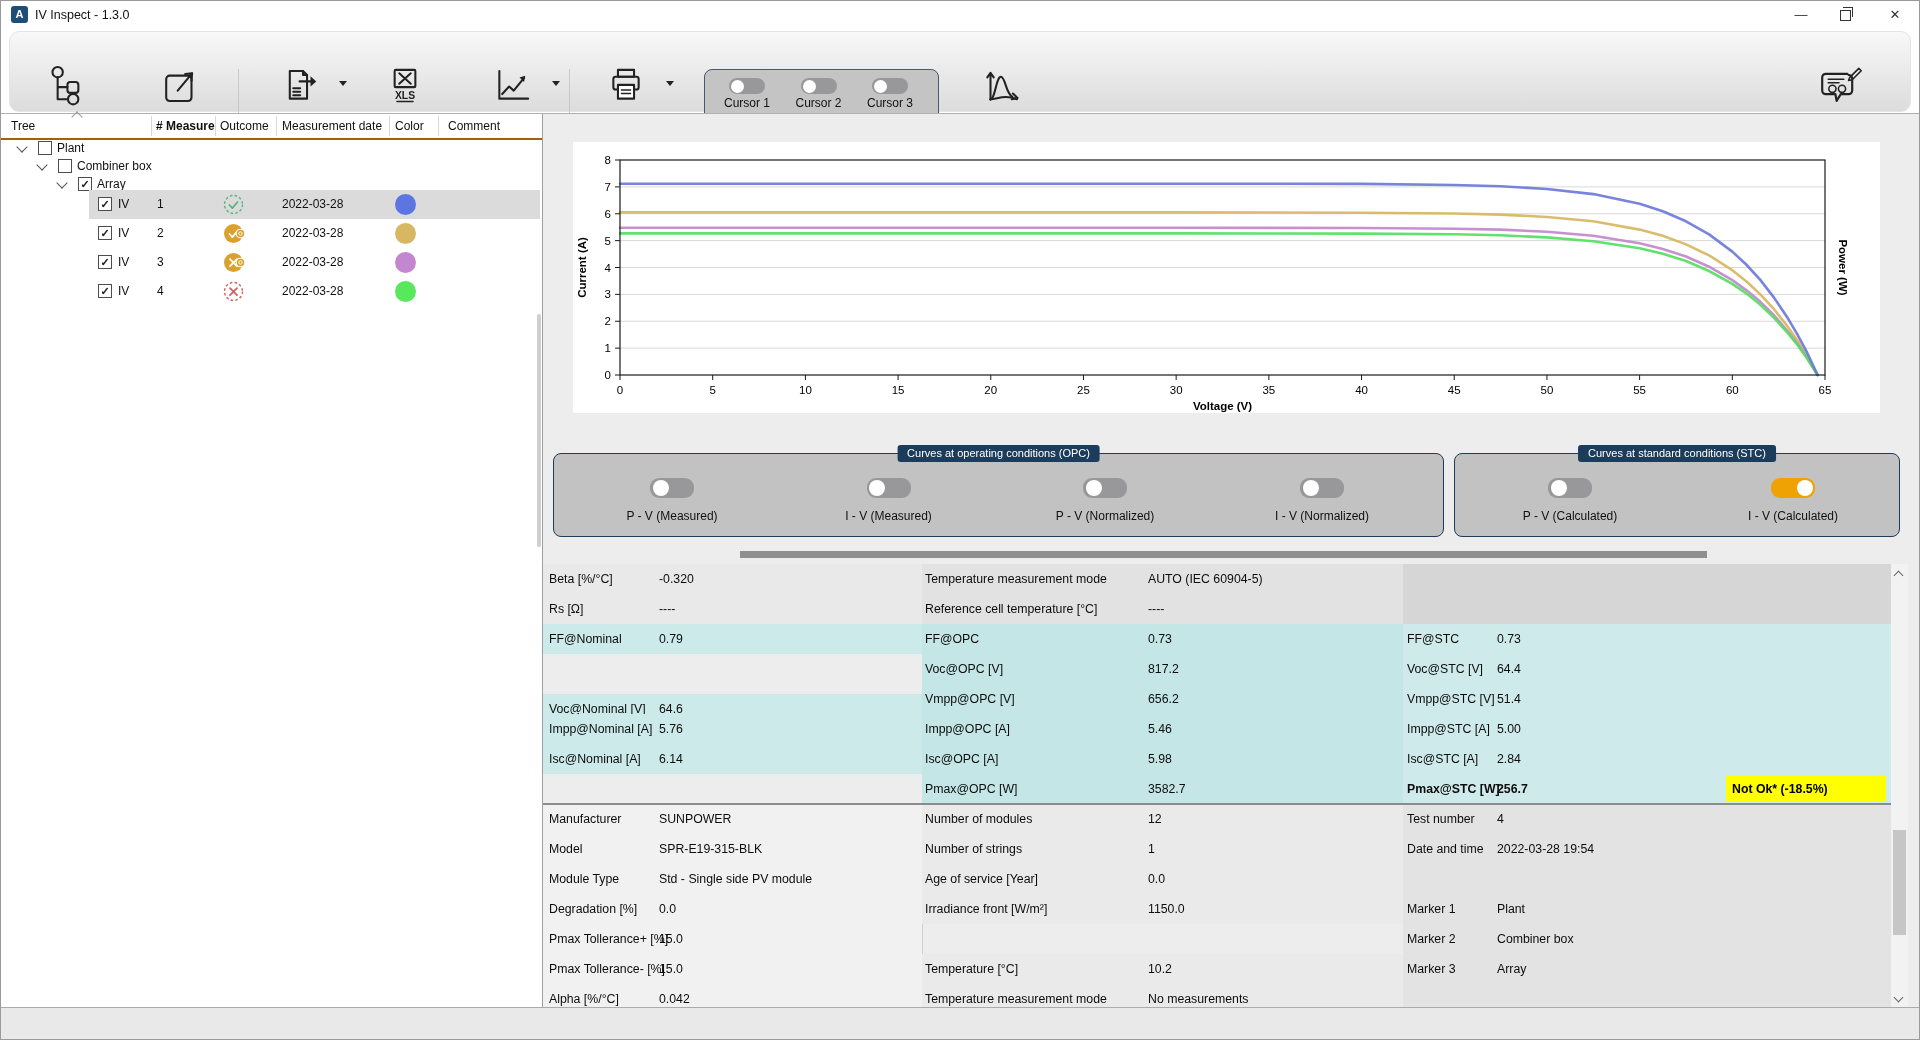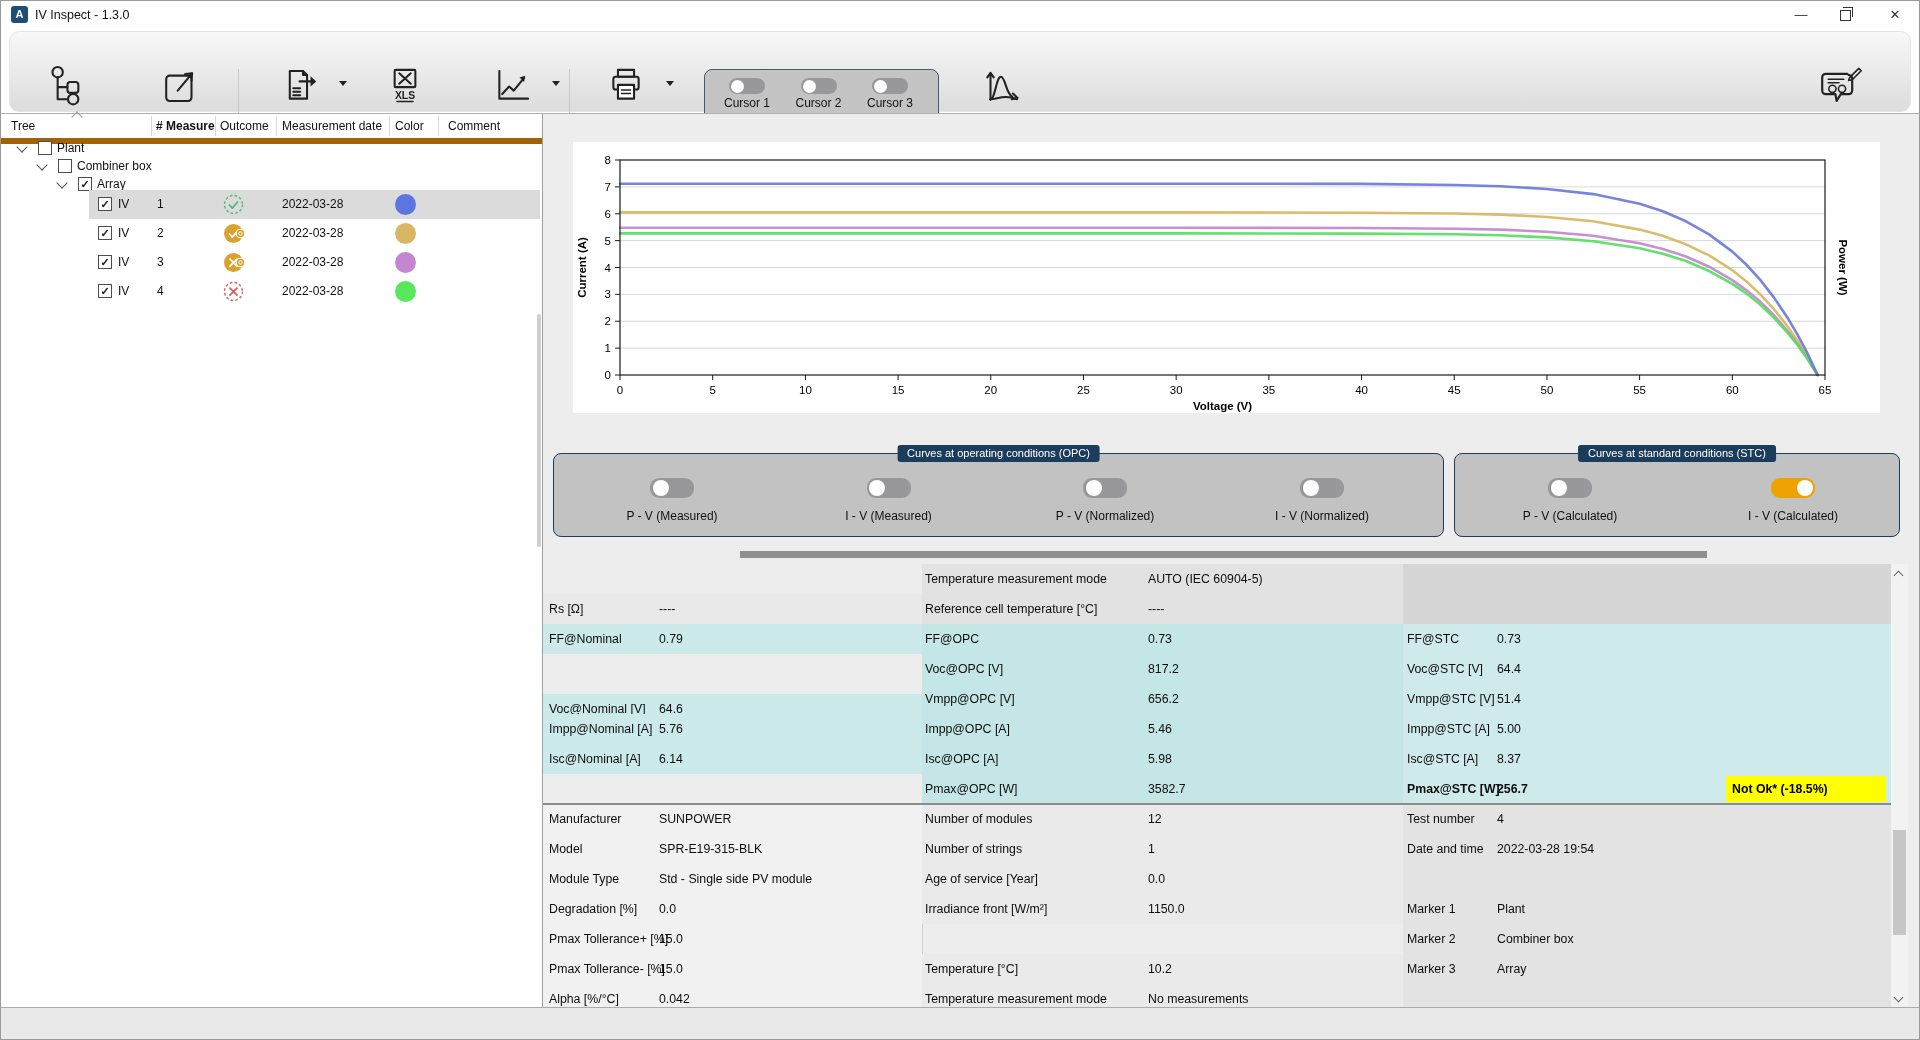--- a/index.html
+++ b/index.html
@@ -30,21 +30,21 @@
   .sw{position:absolute;border-radius:9px;background:#98989a;}
   .sw .knob{position:absolute;background:#fff;border-radius:50%;}
   .sw.on{background:#efa204;}
   .sw-sm{width:36px;height:16px;} .sw-sm .knob{width:13px;height:13px;top:1.5px;left:2px;}
   .sw-lg{width:44px;height:20px;} .sw-lg .knob{width:16px;height:16px;top:2px;left:2.5px;}
   .sw-lg.on .knob{left:auto;right:2.5px;}
   #edit-iv-btn{position:absolute;left:956px;top:34px;width:90px;height:72px;text-align:center;}
   #feedback-btn{position:absolute;left:1790px;top:34px;width:96px;height:72px;text-align:center;}
   
   #tree-panel{position:absolute;left:0;top:112px;width:541px;bottom:32px;background:#fff;border-top:1px solid #b0b0b0;box-sizing:border-box;}
-  #tree-header{position:absolute;left:0;top:0;width:100%;height:24px;border-bottom:6px solid #a16207;}
+  #tree-header{position:absolute;left:0;top:0;width:100%;height:24px;border-bottom:2px solid #a16207;}
   .th-label{position:absolute;top:5px;font-size:12px;color:#111;white-space:nowrap;}
   .th-sep{position:absolute;top:2px;width:1px;height:20px;background:#d8d8d8;}
   #tree-sort{position:absolute;left:72px;top:-1px;width:7px;height:7px;border-right:1.5px solid #9a9a9a;border-bottom:1.5px solid #9a9a9a;transform:rotate(-135deg);}
   .tree-row{position:absolute;left:0;width:100%;}
   .row-hl{position:absolute;left:88px;right:2px;top:0;bottom:0;background:#dbdbdb;}
   .expander{position:absolute;width:7px;height:7px;border-right:1.6px solid #555;border-bottom:1.6px solid #555;transform:rotate(45deg);}
   .cbx{position:absolute;width:14px;height:14px;border:1px solid #4d4d4d;background:#fff;box-sizing:border-box;font:700 11px/12px "Liberation Sans",sans-serif;color:#222;text-align:center;}
   .tree-text{position:absolute;font-size:12px;color:#111;white-space:nowrap;}
   .color-dot{position:absolute;width:21px;height:21px;border-radius:50%;}
   #tree-vscroll{position:absolute;right:1px;width:4px;background:#cfcfcf;border-radius:2px;}
@@ -365,20 +365,24 @@
             <div class="knob"></div>
           </div>
           <div class="cg-label" style="left: 338px;">I - V (Calculated)</div>
         </div>
       </div>
     <div id="hscroll">
         <div class="thumb" style="left:197px;width:967px;"></div>
       </div>
     <div id="results-table">
         <div class="tcol" style="left: 0px; width: 379px;">
+          <div class="trow" style="top: 0px; background: rgb(233, 233, 233);">
+            <span class="tlabel" style="left: 6px;">Beta [%/°C]</span>
+            <span class="tvalue" style="left: 116px;">-0.320</span>
+          </div>
           <div class="trow" style="top: 30px; background: rgb(233, 233, 233);">
             <span class="tlabel" style="left: 6px;">Rs [Ω]</span>
             <span class="tvalue" style="left: 116px;">----</span>
           </div>
           <div class="trow" style="top: 60px; background: rgb(205, 234, 234);">
             <span class="tlabel" style="left: 6px;">FF@Nominal</span>
             <span class="tvalue" style="left: 116px;">0.79</span>
           </div>
           <div class="trow" style="top: 90px; background: rgb(205, 234, 234); margin-top: 40px;">
             <span class="tlabel" style="left: 6px;">Voc@Nominal [V]</span>
@@ -495,21 +499,21 @@
           <div class="trow" style="top: 120px; background: rgb(207, 234, 235);">
             <span class="tlabel" style="left: 4px;">Vmpp@STC [V]</span>
             <span class="tvalue" style="left: 94px;">51.4</span>
           </div>
           <div class="trow" style="top: 150px; background: rgb(207, 234, 235);">
             <span class="tlabel" style="left: 4px;">Impp@STC [A]</span>
             <span class="tvalue" style="left: 94px;">5.00</span>
           </div>
           <div class="trow" style="top: 180px; background: rgb(207, 234, 235);">
             <span class="tlabel" style="left: 4px;">Isc@STC [A]</span>
-            <span class="tvalue" style="left: 94px;">8.37</span>
+            <span class="tvalue" style="left: 94px;">2.84</span>
           </div>
           <div class="trow" style="top: 210px; background: rgb(207, 234, 235);">
             <span class="tlabel bold" style="left: 4px;">Pmax@STC [W]</span>
             <span class="tvalue bold" style="left: 94px;">256.7</span>
           </div>
           <div id="status-badge" style="top: 212px; background: rgb(255, 255, 0);">Not Ok* (-18.5%)</div>
           <div class="trow" style="top: 240px; background: rgb(227, 227, 227);">
             <span class="tlabel" style="left: 4px;">Test number</span>
             <span class="tvalue" style="left: 94px;">4</span>
           </div>

